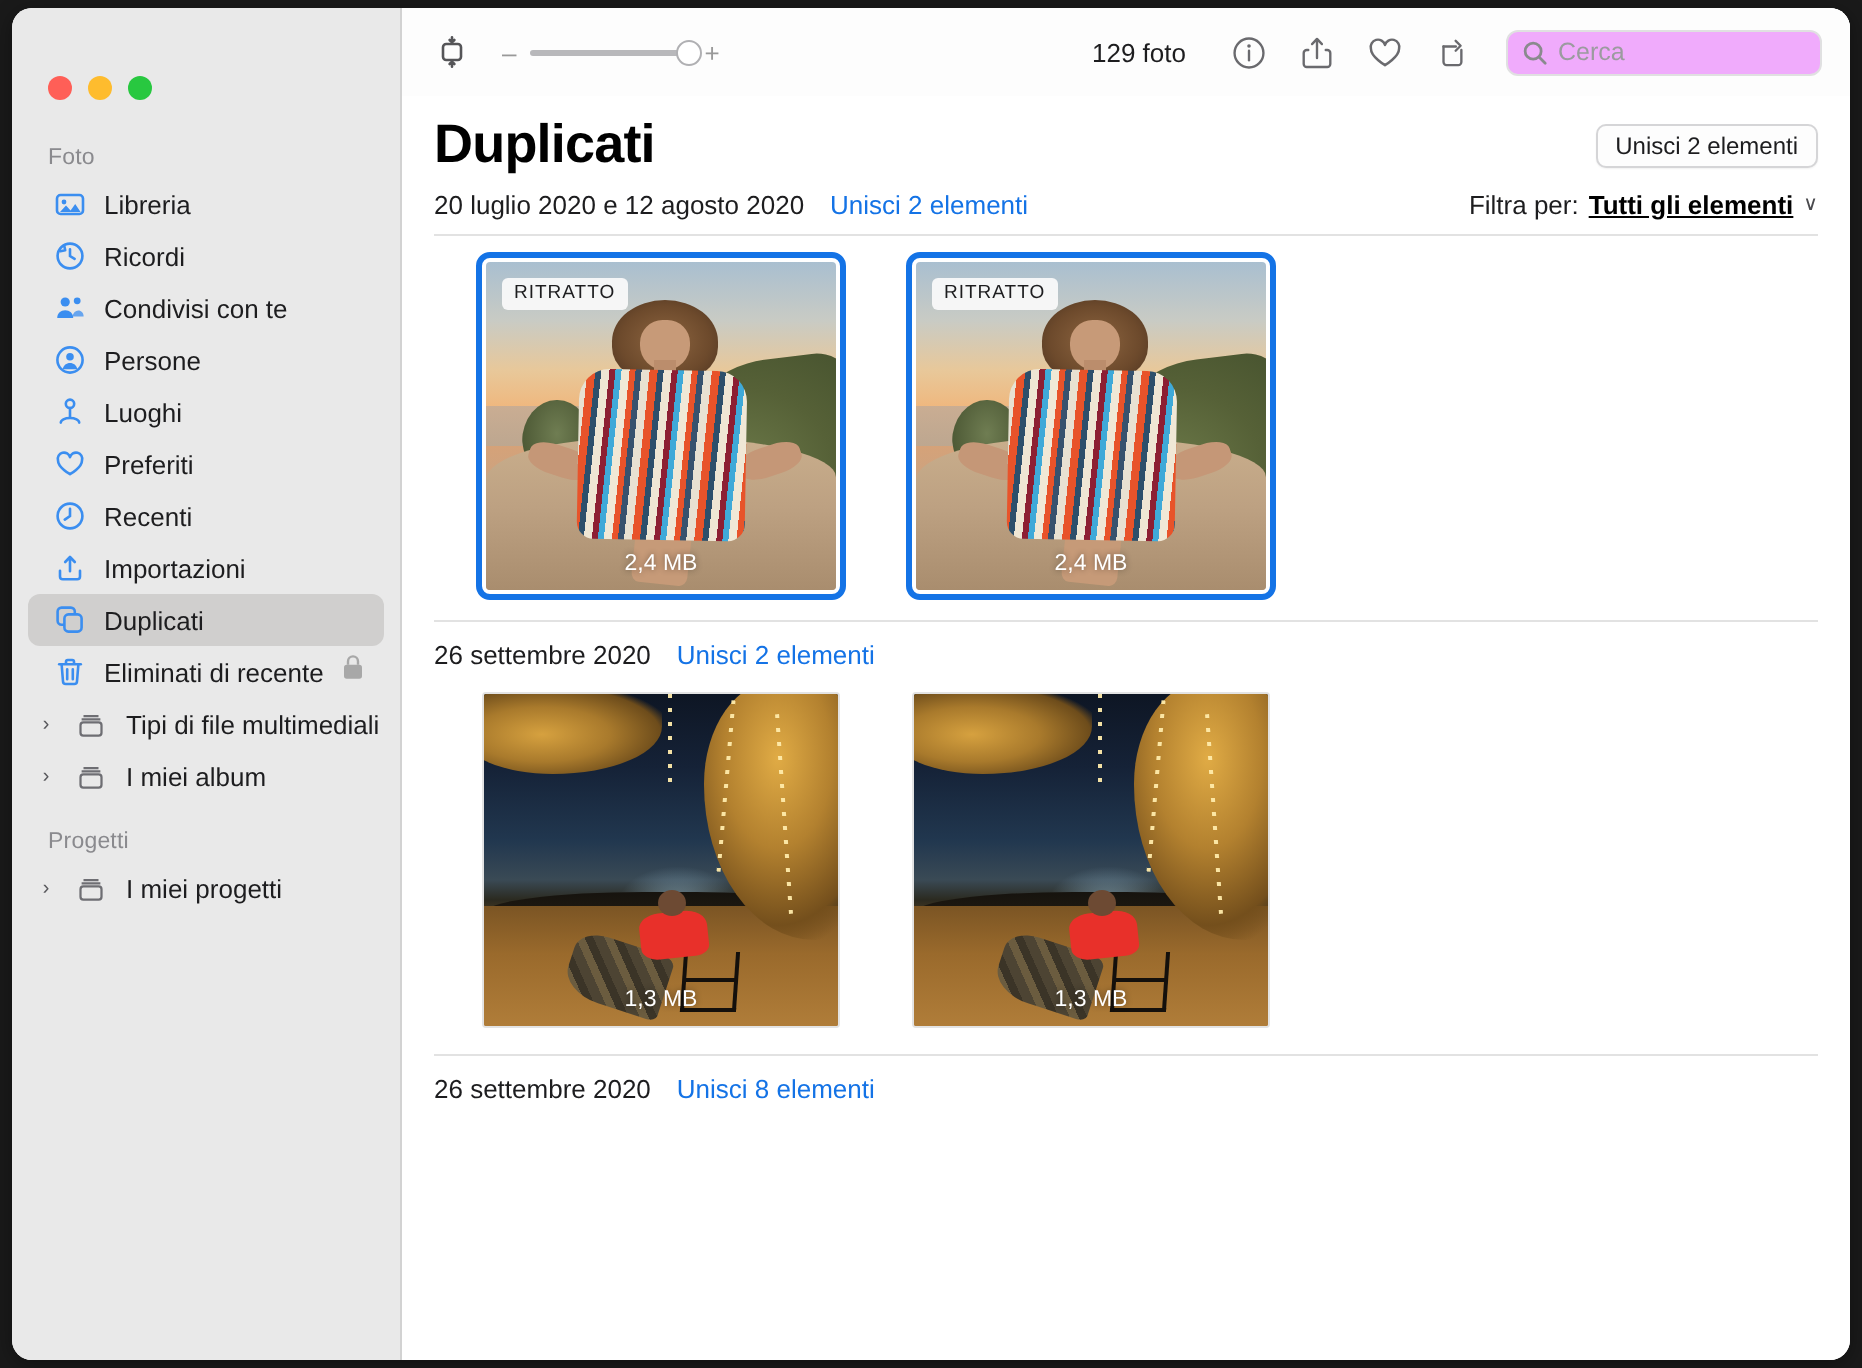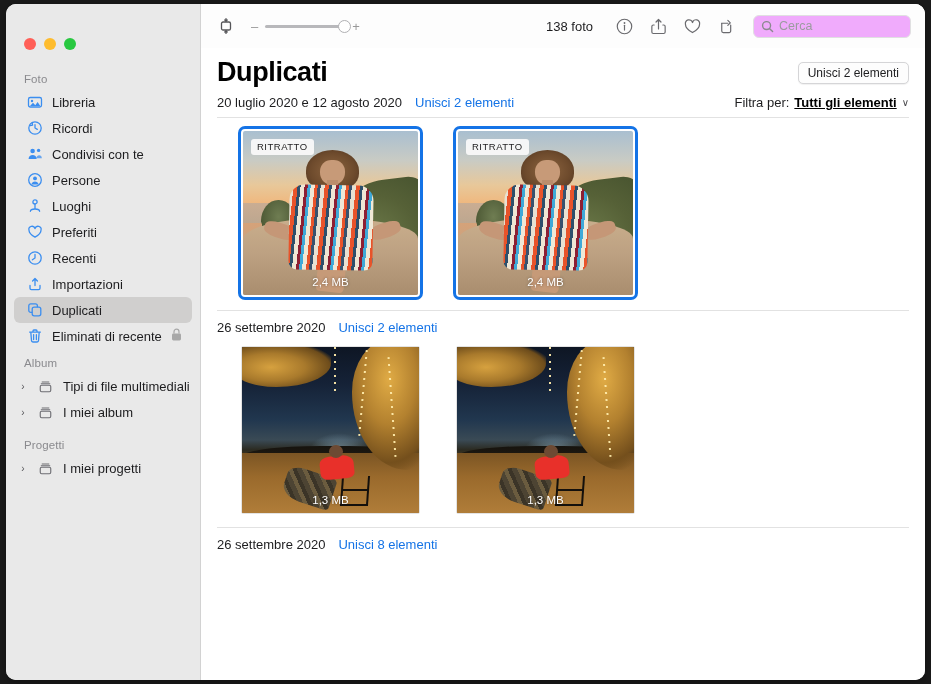--- a/index.html
+++ b/index.html
@@ -532,21 +532,20 @@
         <span class="label">Eliminati di recente</span>
         <span class="lock-icon">
           <svg width="11" height="13" viewBox="0 0 11 13" fill="currentColor">
               <rect x="1" y="5.4" width="9" height="7" rx="1.4"></rect>
               <path d="M3 5.4V3.7a2.5 2.5 0 015 0v1.7" stroke="currentColor" stroke-width="1.2" fill="none"></path>
             </svg>
         </span>
       </div>
     </div>
 
-    <div class="section-head">Album</div>
     <div class="nav-list">
       <div class="nav-item album" style="padding-left:4px;">
         <span class="disclosure">›</span>
         <span class="nav-icon">
           <svg width="15" height="15" viewBox="0 0 16 16" fill="none" stroke="currentColor" stroke-width="1.2">
               <path d="M4 3.2h8M3 5h10"></path>
               <rect x="2.4" y="6.6" width="11.2" height="7" rx="1.5"></rect>
             </svg>
         </span>
         <span class="label">Tipi di file multimediali</span>
@@ -590,21 +589,21 @@
       <div class="zoom-slider">
         <span class="zs-sign">–</span>
         <div class="zs-track">
           <div class="zs-knob"></div>
         </div>
         <span class="zs-sign">+</span>
       </div>
 
       <div class="tb-spacer"></div>
 
-      <div class="photo-count">138 foto</div>
+      <div class="photo-count">129 foto</div>
 
       <div class="tb-icons">
         <div class="tb-icon">
           <svg width="19" height="19" viewBox="0 0 20 20" fill="none" stroke="currentColor" stroke-width="1.25">
               <circle cx="10" cy="10" r="7.6"></circle>
               <circle cx="10" cy="6.3" r=".95" fill="currentColor" stroke="none"></circle>
               <path d="M10 8.8v5" stroke-linecap="round"></path>
             </svg>
         </div>
         <div class="tb-icon">

